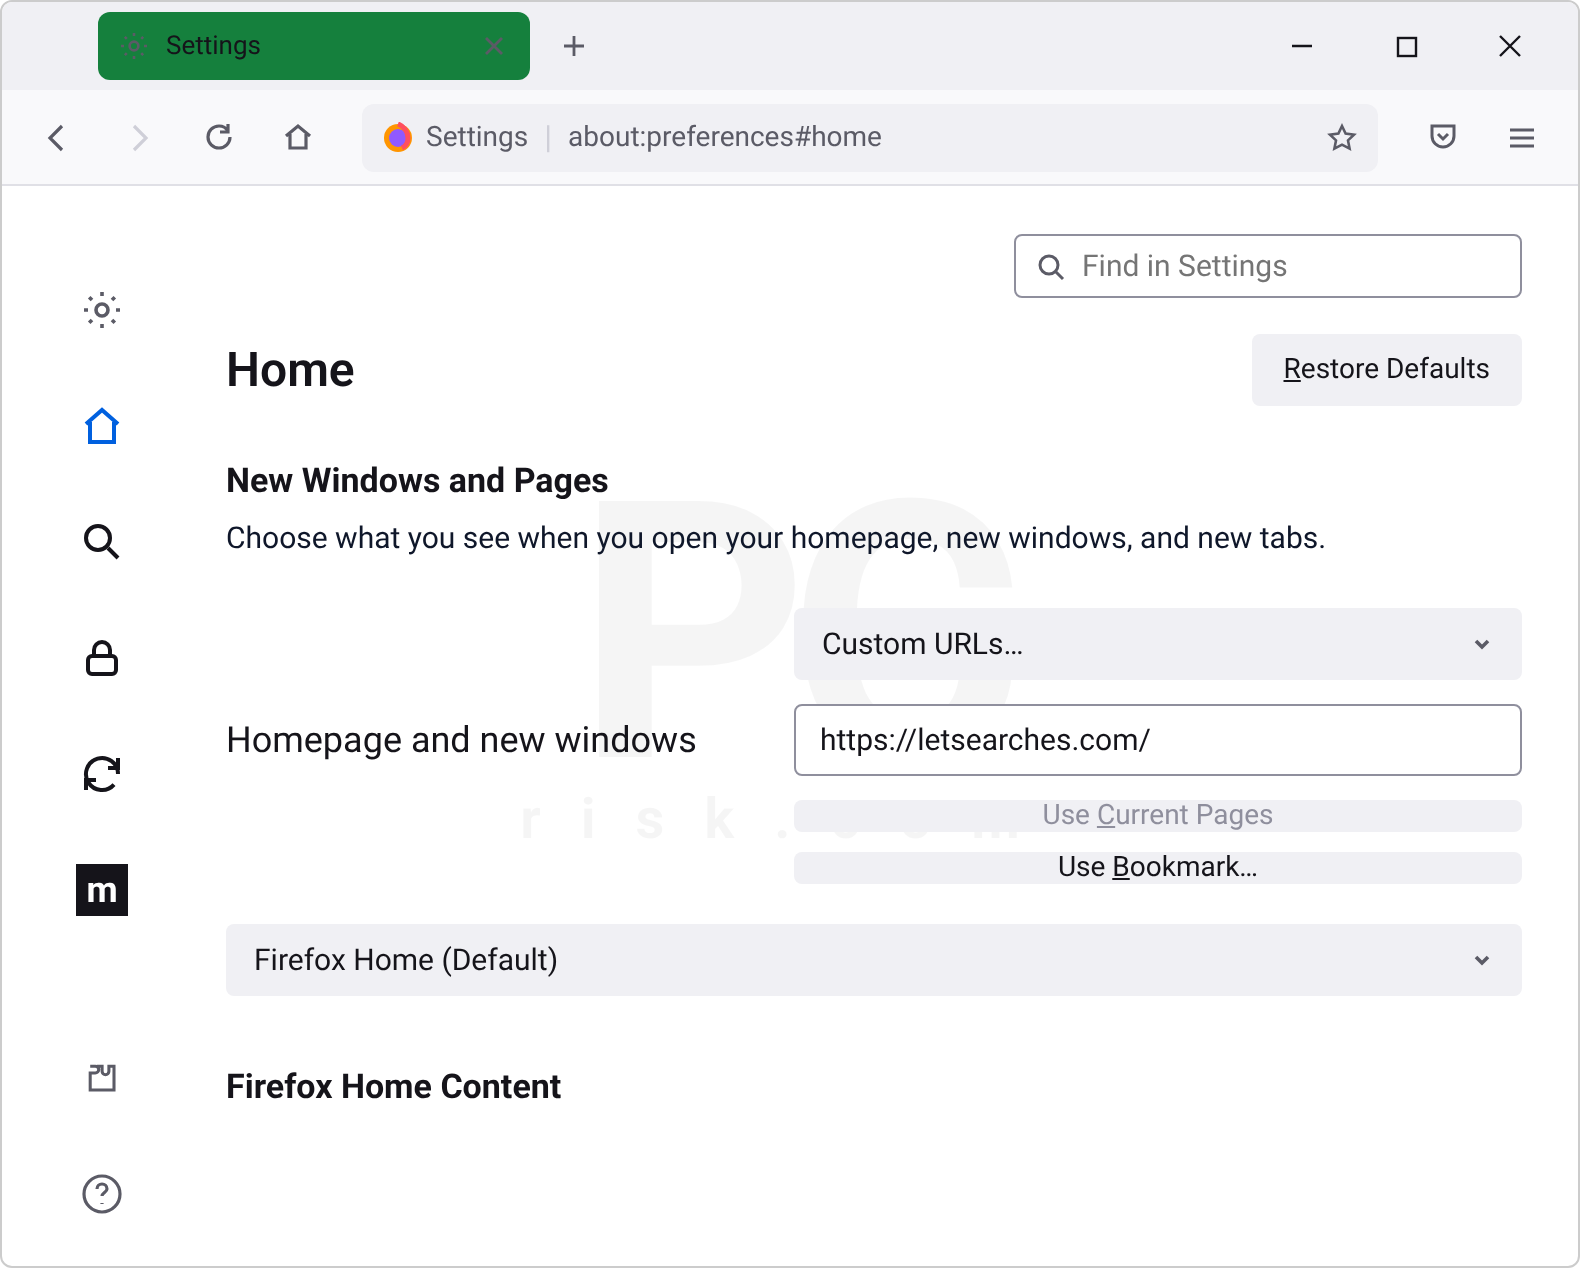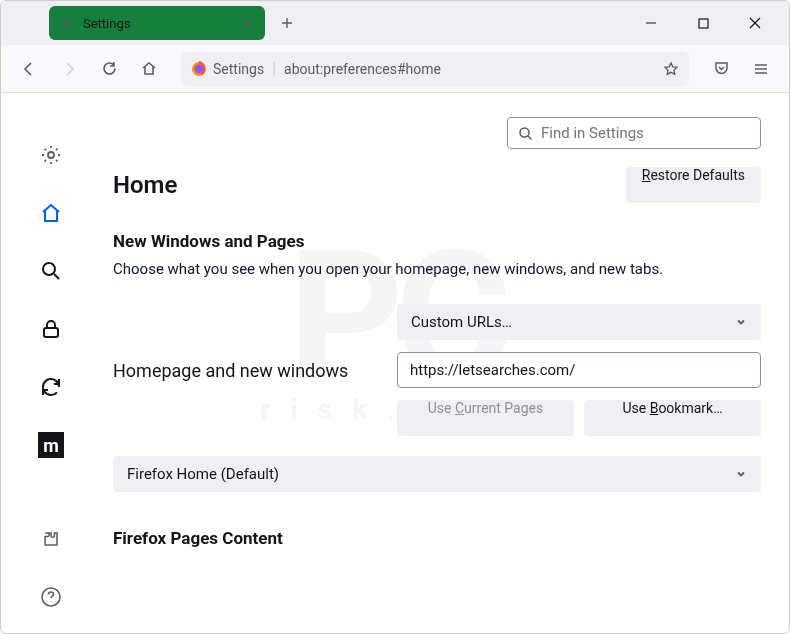--- a/index.html
+++ b/index.html
@@ -36,34 +36,34 @@
 .side-m { background: #15141a; color: #fff; font-weight: bold; font-size: 18px; width: 26px; height: 26px; display: flex; align-items: center; justify-content: center; }
 .side-spacer { flex: 1; }
 
 .main { flex: 1; padding: 24px 28px 0 12px; overflow: hidden; }
 .search-wrap { display: flex; justify-content: flex-end; margin-bottom: 18px; }
 .search-box { width: 254px; height: 32px; border: 1px solid #8f8f9d; border-radius: 4px; display: flex; align-items: center; padding: 0 10px; gap: 8px; color: #5b5b66; }
 .search-box input { border: none; outline: none; flex: 1; font-size: 15px; background: transparent; }
 
 .heading-row { display: flex; align-items: center; justify-content: space-between; margin-bottom: 28px; }
 .h1 { font-size: 24px; font-weight: 600; color: #15141a; }
-.btn { height: 36px; padding: 0 16px; background: #f0f0f4; border: none; border-radius: 4px; font-size: 14px; color: #15141a; cursor: pointer; display: flex; }
+.btn { height: 36px; padding: 0 16px; background: #f0f0f4; border: none; border-radius: 4px; font-size: 14px; color: #15141a; cursor: pointer; display: flex; align-items: center; }
 .btn.disabled { color: #8f8f9d; cursor: default; }
 .btn .ul { text-decoration: underline; }
 
 .h2 { font-size: 17px; font-weight: 700; color: #15141a; margin-bottom: 8px; }
 .desc { font-size: 15px; color: #0f172a; margin-bottom: 24px; line-height: 1.4; }
 
 .row { display: flex; align-items: center; margin-bottom: 12px; gap: 16px; }
 .row-label { width: 268px; font-size: 18px; color: #15141a; }
 .row-ctrl { flex: 1; }
 .select { height: 36px; background: #f0f0f4; border-radius: 4px; display: flex; align-items: center; padding: 0 14px; font-size: 15px; color: #15141a; justify-content: space-between; cursor: pointer; }
 .select.indent { margin-left: 284px; margin-bottom: 12px; }
 .txt-input { width: 100%; height: 36px; border: 1px solid #8f8f9d; border-radius: 4px; padding: 0 12px; font-size: 15px; color: #15141a; outline: none; }
-.btn-row { display: flex; gap: 10px; justify-content: flex-end; margin-bottom: 20px; margin-left: 284px; }
+.btn-row { display: flex; gap: 10px; justify-content: flex-end; margin-bottom: 20px; margin-left: 284px; flex-direction: column; }
 .btn-row .btn { flex: 1; justify-content: center; white-space: nowrap; overflow: hidden; }
 
 svg { display: block; }
 </style>
 </head>
 <body>
 
 <div class="watermark">PC</div>
 <div class="watermark-sub">risk.com</div>
 
@@ -260,15 +260,15 @@
           <span>Firefox Home (Default)</span>
           <span>
               <svg width="12" height="12" viewBox="0 0 12 12" fill="none" stroke="#5b5b66" stroke-width="1.8">
                 <path d="M3 4.5l3 3 3-3"></path>
               </svg>
             </span>
         </div>
       </div>
     </div>
 
-    <div class="h2">Firefox Pages Content</div>
+    <div class="h2">Firefox Home Content</div>
   </div>
 </div>
 
 </body></html>

